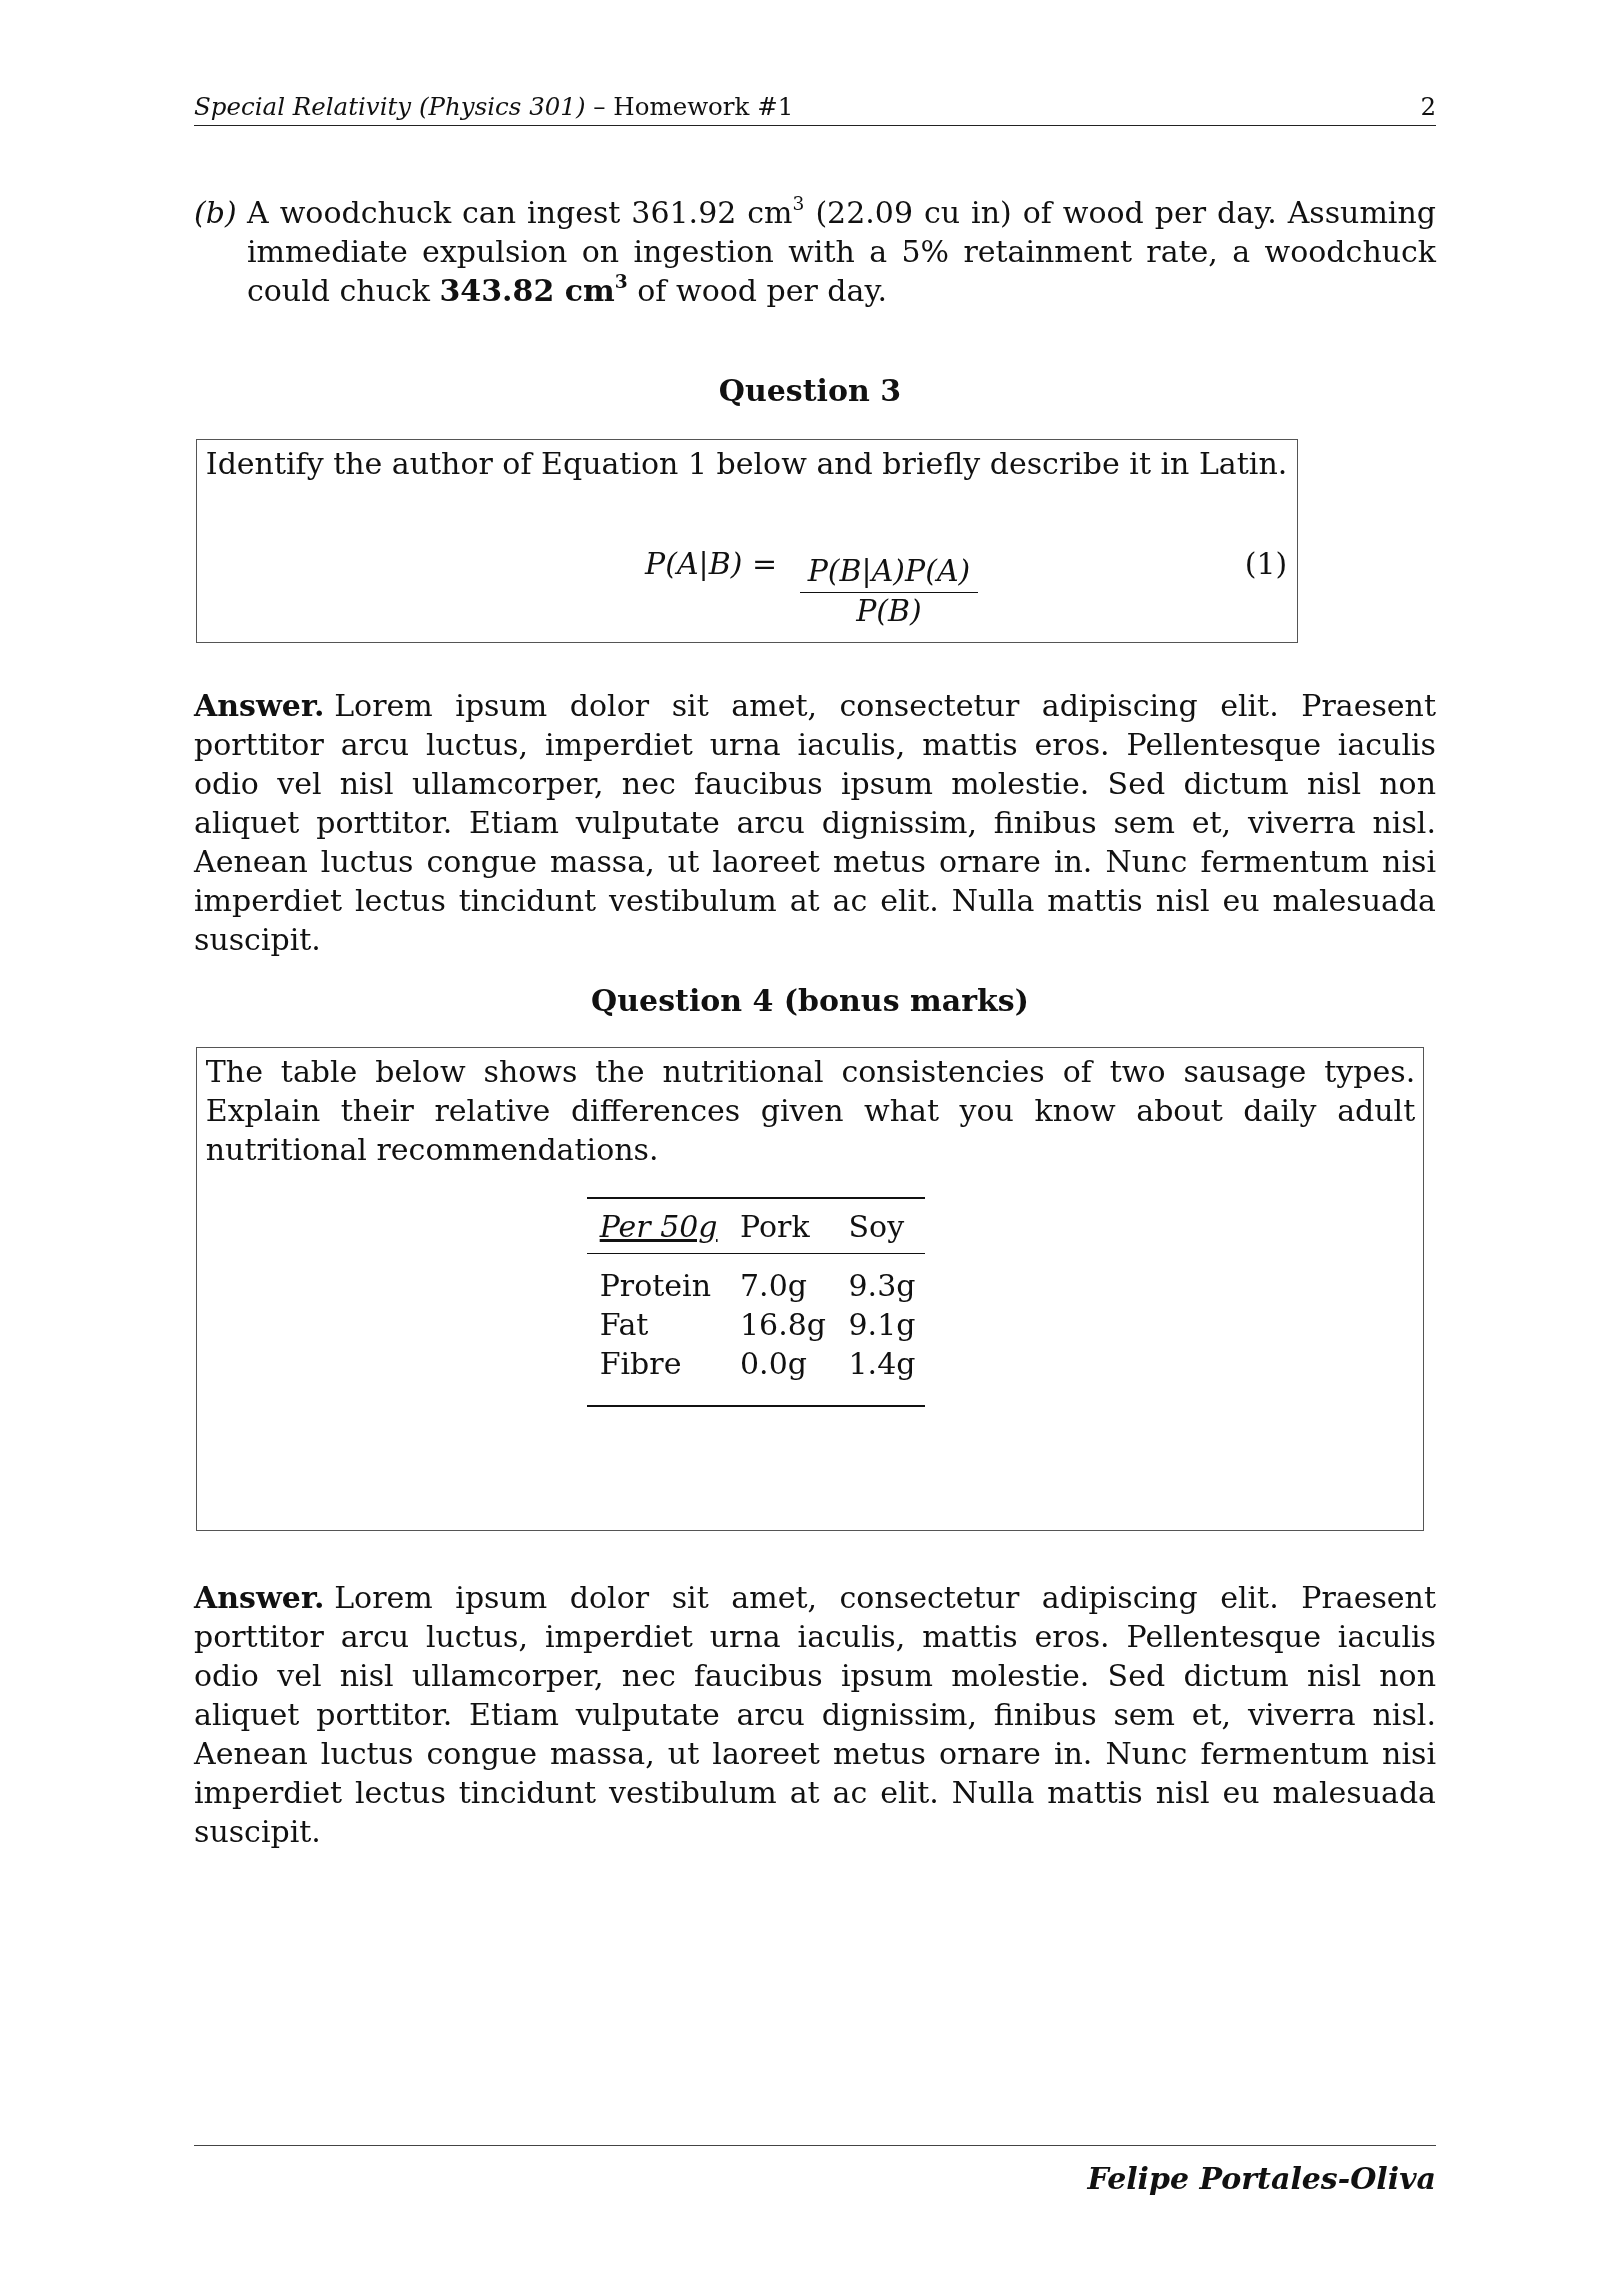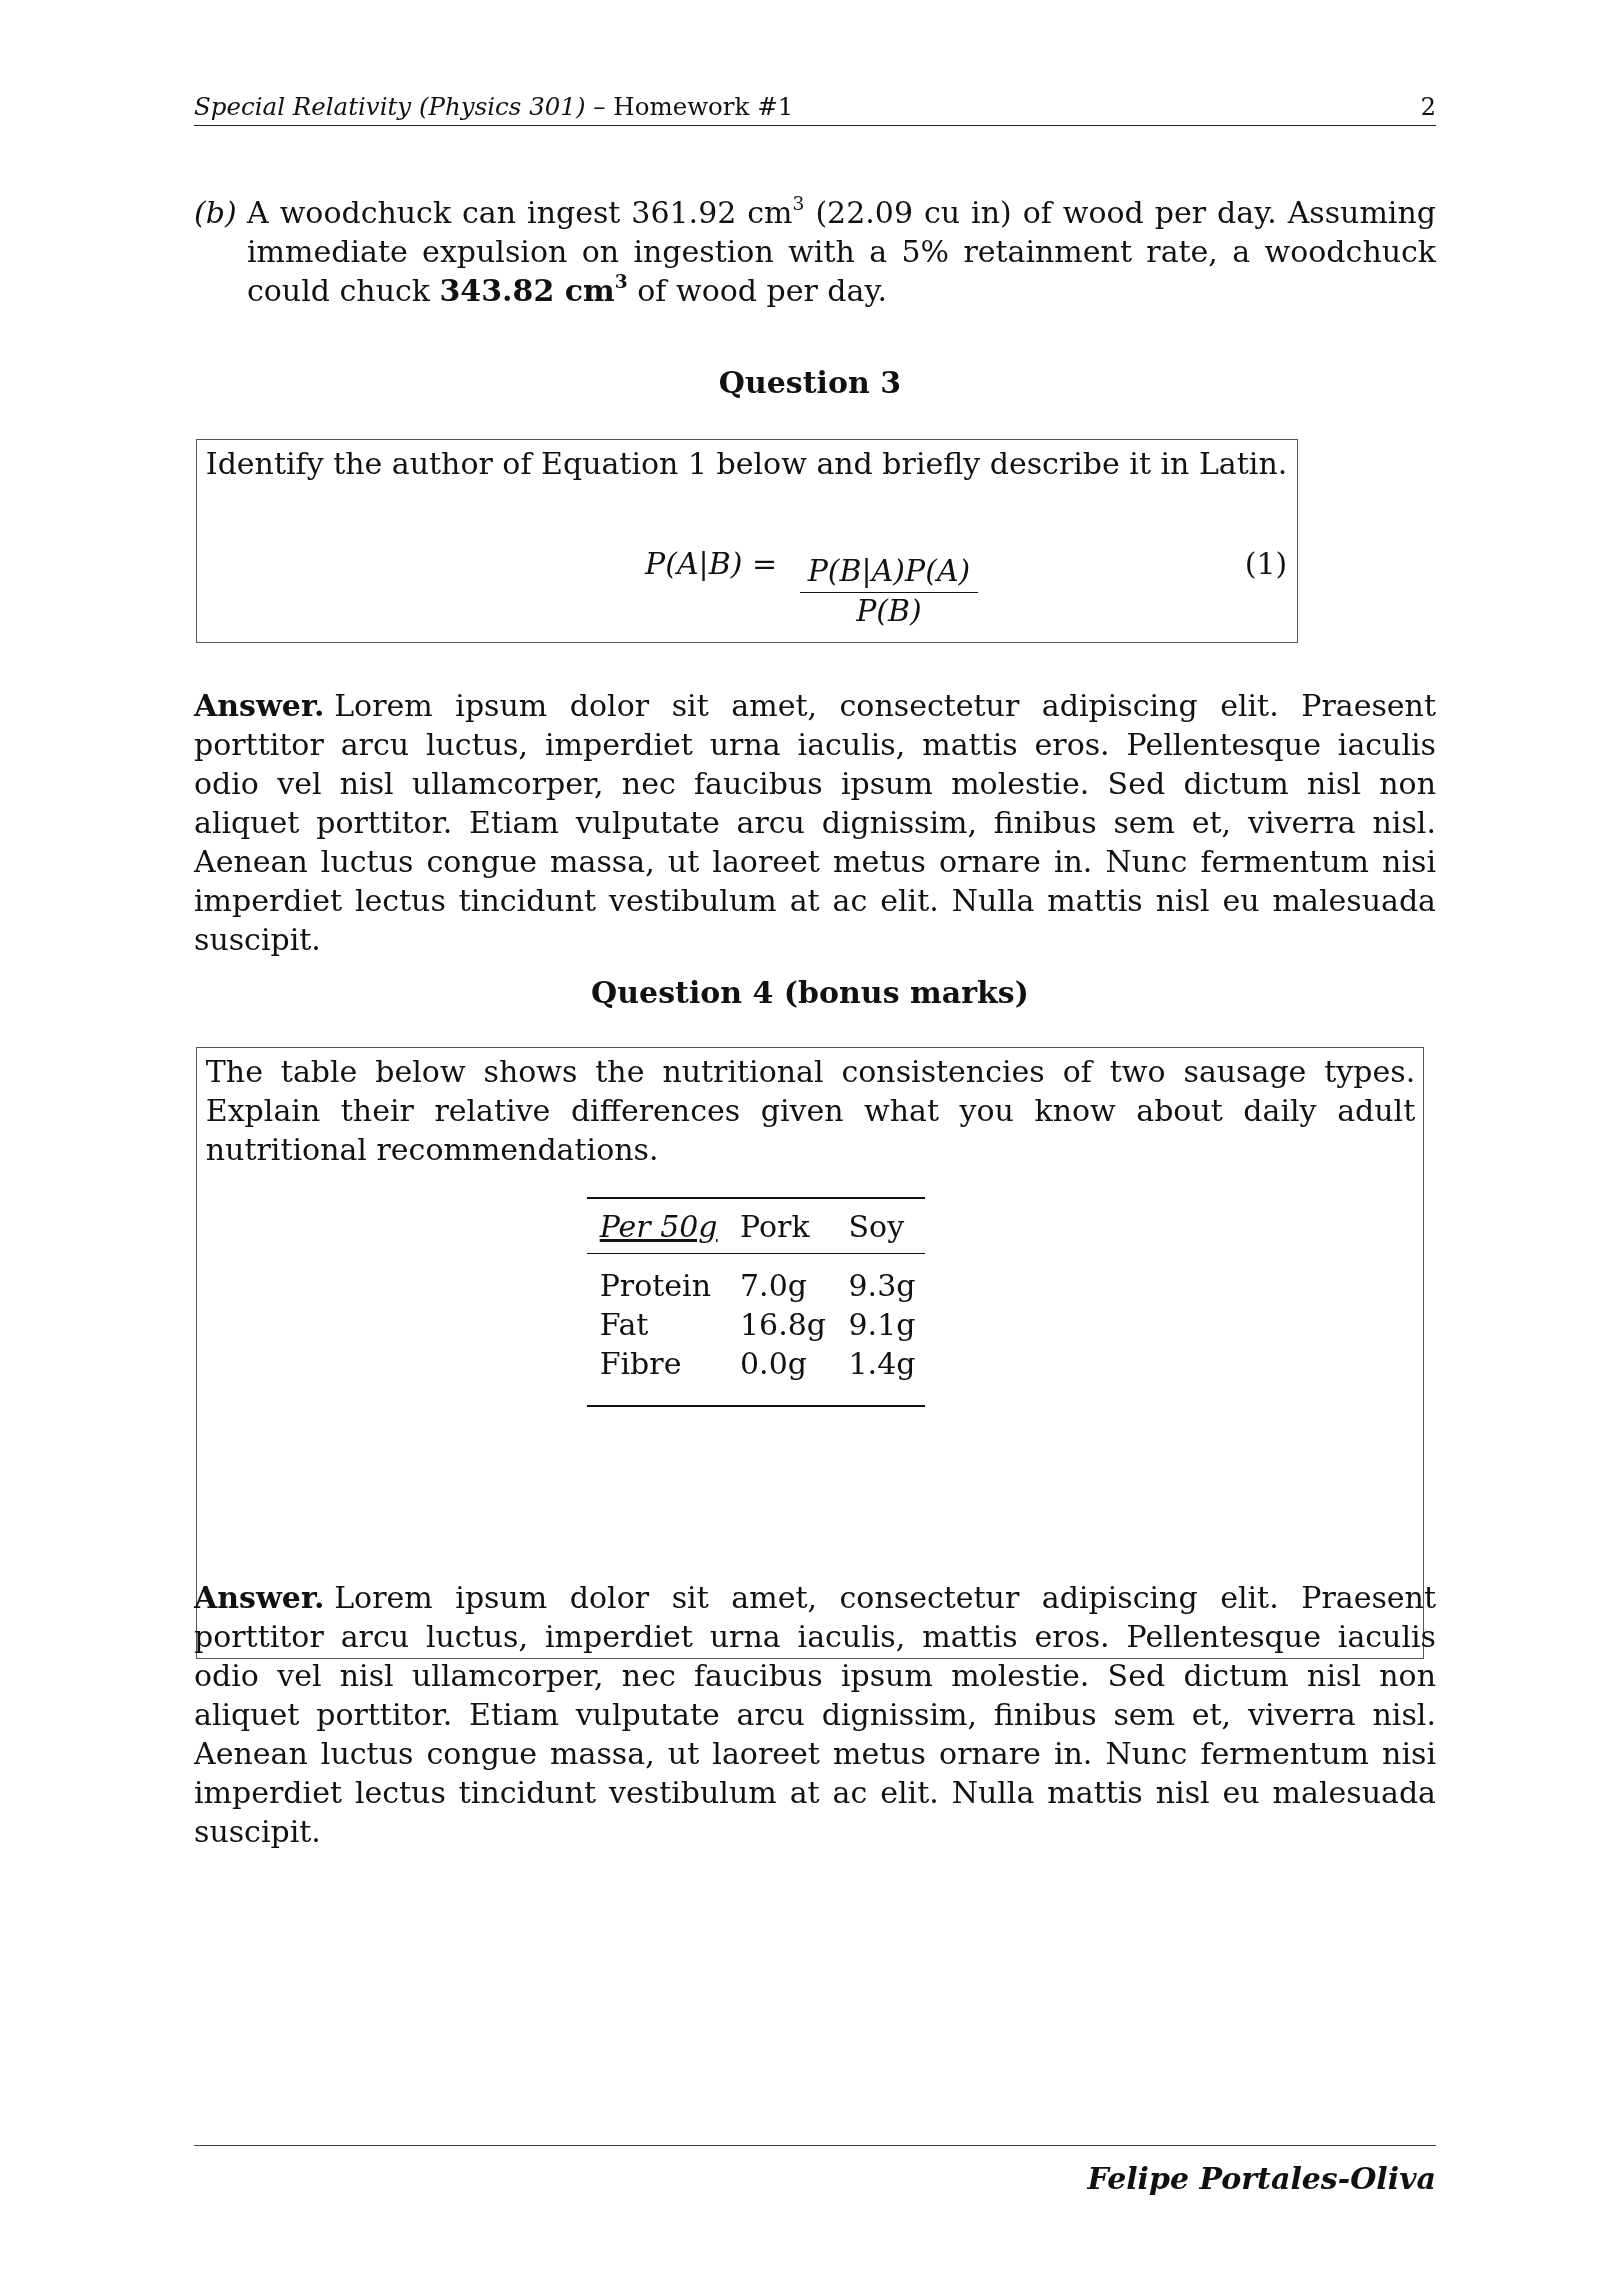--- a/index.html
+++ b/index.html
@@ -8,33 +8,33 @@
   .abs { position:absolute; }
   .header { left:194px; top:90px; width:1242px; height:35px; border-bottom:1.5px solid #222;
             font-size:24.5px; line-height:33px; }
   .header .title em { font-style:italic; }
   .header .pnum { position:absolute; right:0; top:0; }
   .txt { font-size:30px; line-height:39px; }
   .partb { left:194px; top:193px; width:1242px; }
   .partb .lbl { position:absolute; left:0; top:0; font-style:italic; }
   .partb .body { margin-left:53px; text-align:justify; }
   sup { font-size:0.62em; line-height:0; vertical-align:0.7em; }
-  .heading { font-weight:bold; text-align:center; width:1620px; left:0; font-size:30px; }
+  .heading { font-weight:bold; text-align:center; width:1620px; left:0; font-size:30px;margin-top:8px; }
   .box { border:1.5px solid #555; box-sizing:border-box; }
   .q3box { left:196px; top:439px; width:1102px; height:204px; }
   .q3box .prompt { position:absolute; left:8.8px; top:3.9px; }
   .eq { position:absolute; left:0; width:100%; top:84px; height:88px; font-style:italic; font-size:30px; }
   .eq .lhs { position:absolute; left:448px; top:21.6px; }
   .eq .frac { position:absolute; left:603px; top:0; width:178px; text-align:center; }
   .eq .num { display:block; height:39px; border-bottom:1.5px solid #111;margin-top:29px; }
   .eq .den { display:block; height:39px; }
   .eq .eqnum { position:absolute; right:9.8px; top:21.6px; font-style:normal; }
   .answer { left:194px; width:1242px; text-align:justify; }
   .answer b { margin-right:9.8px; }
-  .q4box { left:196px; top:1047px; width:1228px; height:612px; }
+  .q4box { left:196px; top:1047px; width:1228px; height:484px; }
   .q4box .prompt { position:absolute; left:8.8px; top:3.9px; right:7.8px; text-align:justify; }
   table.nut { position:absolute; left:390px; top:149px; border-collapse:collapse; font-size:30px; }
   table.nut th, table.nut td { padding:0 9.8px 0 12.7px; text-align:left; font-weight:normal; line-height:39px; }
   table.nut thead tr { border-top:2.5px solid #111; border-bottom:1.5px solid #111; }
   table.nut thead th { height:54px; }
   table.nut thead th:first-child { font-style:italic;text-decoration:underline; }
   table.nut tbody tr:first-child td { padding-top:11.8px; }
   table.nut tbody tr:last-child { border-bottom:2.5px solid #111; }
   table.nut tbody tr:last-child td { padding-bottom:22px; }
   .footer-rule { left:194px; top:2145px; width:1242px; border-top:1.5px solid #444; }

